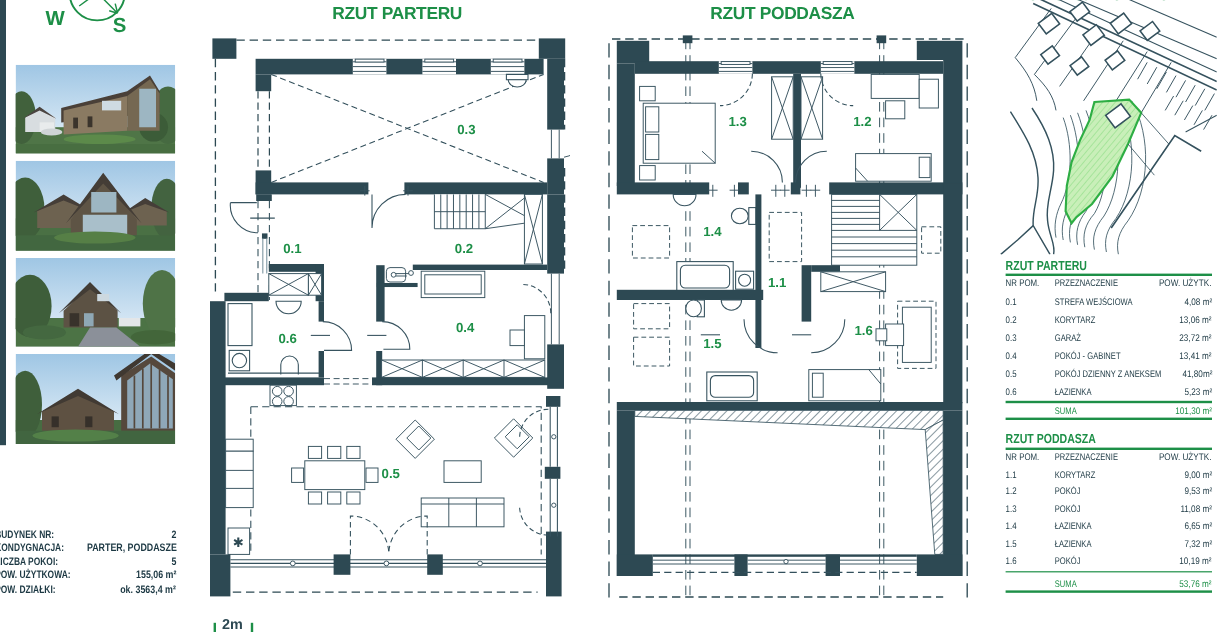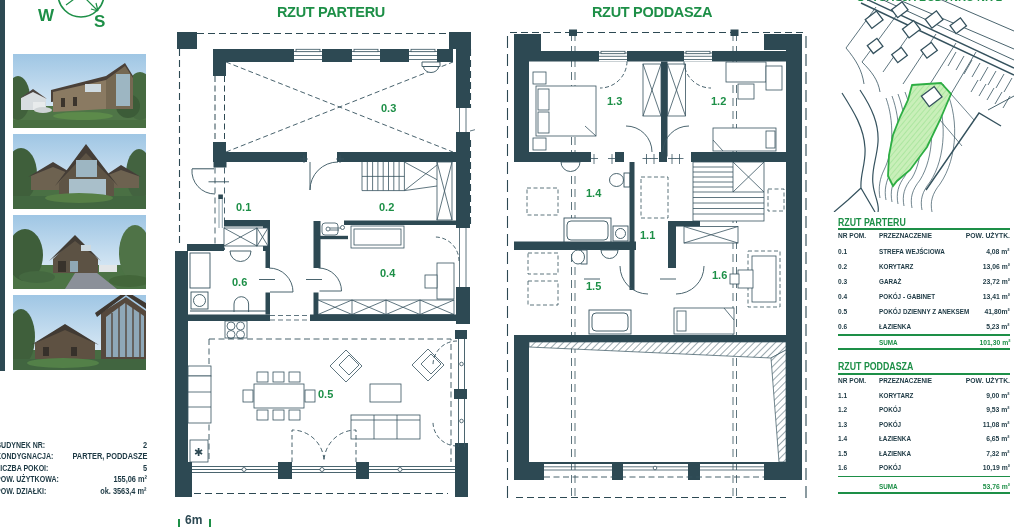--- a/index.html
+++ b/index.html
@@ -2,21 +2,21 @@
 <html><head>
 <meta charset="utf-8">
 <style>
   html,body{margin:0;padding:0;background:#fff;}
   #page{position:relative;width:1024px;height:527px;overflow:hidden;background:#fff;
         font-family:"Liberation Sans", sans-serif;}
   .abs{position:absolute;}
   .ttl{font-weight:bold;font-size:14.5px;color:#1d8f47;letter-spacing:-0.3px;}
   .ttitle{position:absolute;left:0;font-weight:bold;font-size:11px;color:#1d8f47;transform:scaleX(0.8);transform-origin:0 0;white-space:nowrap;}
   .gline{position:absolute;left:0;width:172px;height:1.5px;background:#1d8f47;}
-  .trow{position:absolute;left:0;width:172px;height:10px;font-weight:bold;font-size:8px;white-space:nowrap;}
+  .trow{position:absolute;left:0;width:172px;height:10px;font-weight:normal;font-size:8px;white-space:nowrap;}
   .c1{position:absolute;left:0;top:0;transform:scaleX(0.82);transform-origin:0 0;}
   .c2{position:absolute;left:41px;top:0;transform:scaleX(0.79);transform-origin:0 0;}
   .c3{position:absolute;right:0;top:0;transform:scaleX(0.85);transform-origin:100% 0;}
   .irow{position:absolute;left:0;width:151px;height:11px;}
   .il{position:absolute;left:0;top:0;transform:scaleX(0.78);transform-origin:0 0;}
   .ir{position:absolute;right:0;top:0;transform:scaleX(0.82);transform-origin:100% 0;}
 </style>
 </head>
 <body>
 <div id="page">
@@ -136,21 +136,21 @@
         <span class="il">POW. DZIAŁKI:</span>
         <span class="ir">ok. 3563,4 m²</span>
       </div>
 </div>
 
 <div class="abs ttl" style="left:251px;top:3.5px;width:160px;text-align:center;">RZUT PARTERU</div>
 <div class="abs ttl" style="left:572px;top:3.5px;width:160px;text-align:center;">RZUT PODDASZA</div>
 
 <div class="abs" style="left:178px;top:513px;width:40px;">
   <span style="position:absolute;left:0;top:6px;width:2px;height:8px;background:#1d8f47;"></span>
-  <span style="position:absolute;left:7px;top:0;font-weight:bold;font-size:12px;color:#2d4953;">6m</span>
+  <span style="position:absolute;left:7px;top:0;font-weight:bold;font-size:12px;color:#2d4953;">2m</span>
   <span style="position:absolute;left:31px;top:6px;width:2px;height:8px;background:#1d8f47;"></span>
 </div>
 
 <div class="abs" style="left:857px;top:0;width:160px;height:3px;overflow:hidden;">
   <span style="position:absolute;left:0;top:-9px;font-weight:bold;font-size:11px;color:#1d8f47;">SYTUACJA BUDYNKU NR 2</span>
 </div>
 
 <svg class="abs" style="left:170px;top:25px;" width="305" height="478" viewBox="170 25 305 478">
 <g stroke-linecap="butt" fill="none">
 

